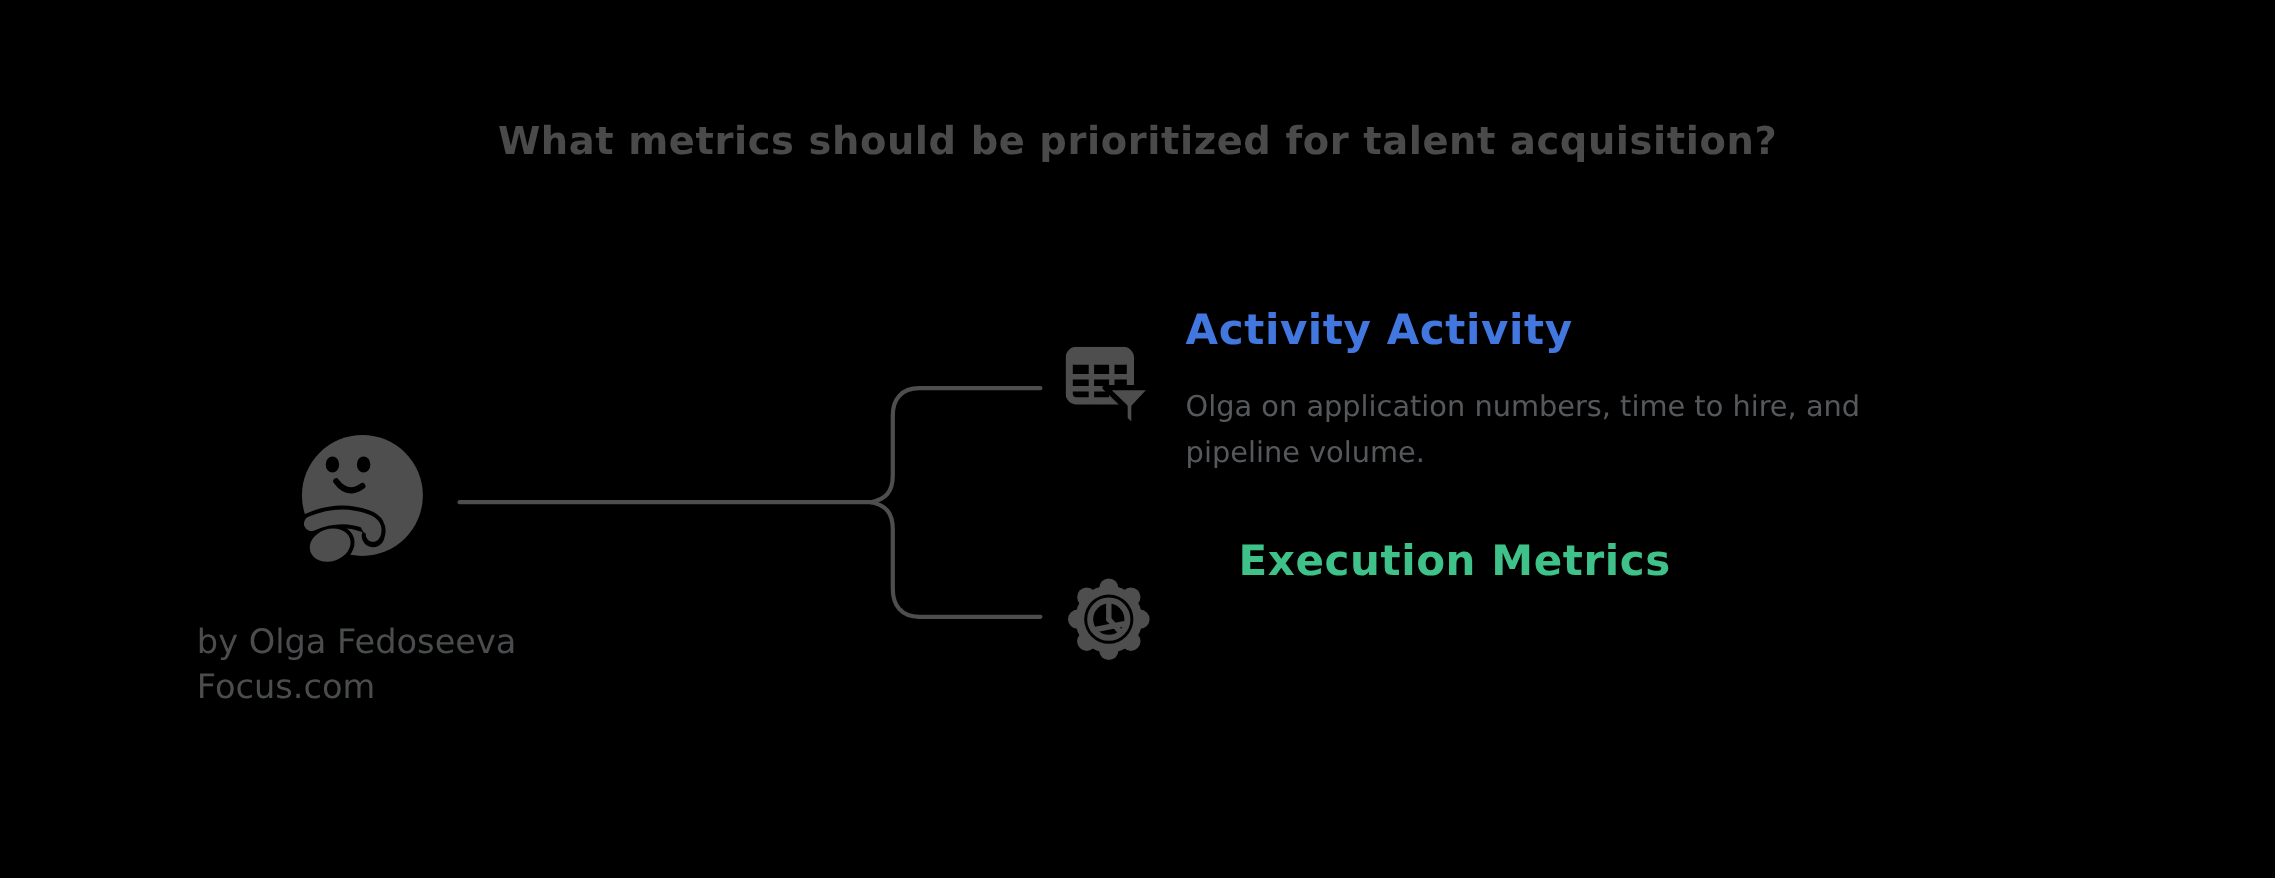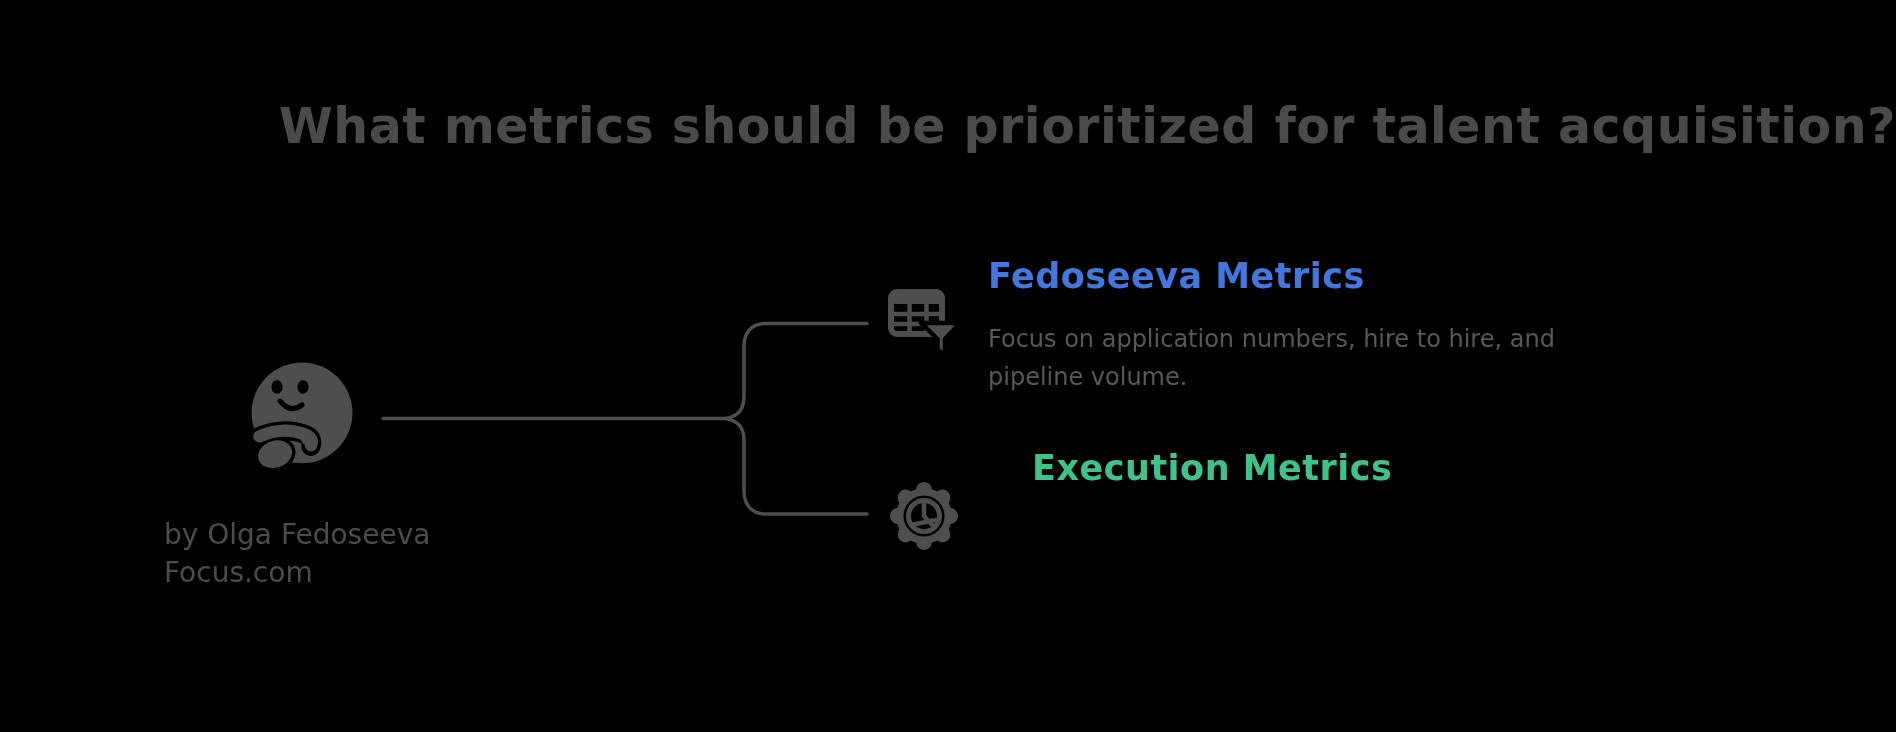--- a/index.html
+++ b/index.html
@@ -13,22 +13,22 @@
     height: 732px;
     background: #000000;
     overflow: hidden;
     font-family: "DejaVu Sans", sans-serif;
   }
   .title {
     position: absolute;
     left: 0;
     right: 0;
     top: 98px;
-    text-align: right;
-    font-size: 49px;
+    text-align: center;
+    font-size: 32px;
     font-weight: bold;
     letter-spacing: 0.5px;
     color: #4A4A4A;
   }
   .connector {
     position: absolute;
     left: 0;
     top: 0;
   }
   .face {
@@ -107,22 +107,22 @@
     <rect x="2" y="2" width="53" height="13" rx="5" fill="#4E4E4E"></rect>
     <rect x="3" y="3" width="51" height="42" rx="6" fill="none" stroke="#4E4E4E" stroke-width="6"></rect>
     <g stroke="#4E4E4E" stroke-width="4.5">
       <line x1="21.5" y1="14" x2="21.5" y2="45"></line>
       <line x1="38.5" y1="14" x2="38.5" y2="45"></line>
       <line x1="4" y1="25" x2="53" y2="25"></line>
       <line x1="4" y1="35" x2="53" y2="35"></line>
     </g>
     <path d="M 33 34 H 72 L 57 50 V 67 L 49.5 60.5 V 50 Z" fill="#4E4E4E" stroke="#000000" stroke-width="4.5" stroke-linejoin="round"></path>
   </svg>
-  <div class="branch-label label-activity" style="color: rgb(66, 119, 224);">Fedoseeva Metrics</div>
-  <div class="branch-desc desc-activity">Focus on application numbers, hire to hire, and
+  <div class="branch-label label-activity" style="color: rgb(66, 119, 224);">Activity Activity</div>
+  <div class="branch-desc desc-activity">Olga on application numbers, time to hire, and
 pipeline volume.</div>
 
   <svg class="branch-icon icon-gear" width="80" height="80" viewBox="0 0 80 80">
     <g fill="#4E4E4E">
       <circle cx="66" cy="40" r="8"></circle>
       <circle cx="58.4" cy="58.4" r="8"></circle>
       <circle cx="40" cy="66" r="8"></circle>
       <circle cx="21.6" cy="58.4" r="8"></circle>
       <circle cx="14" cy="40" r="8"></circle>
       <circle cx="21.6" cy="21.6" r="8"></circle>

